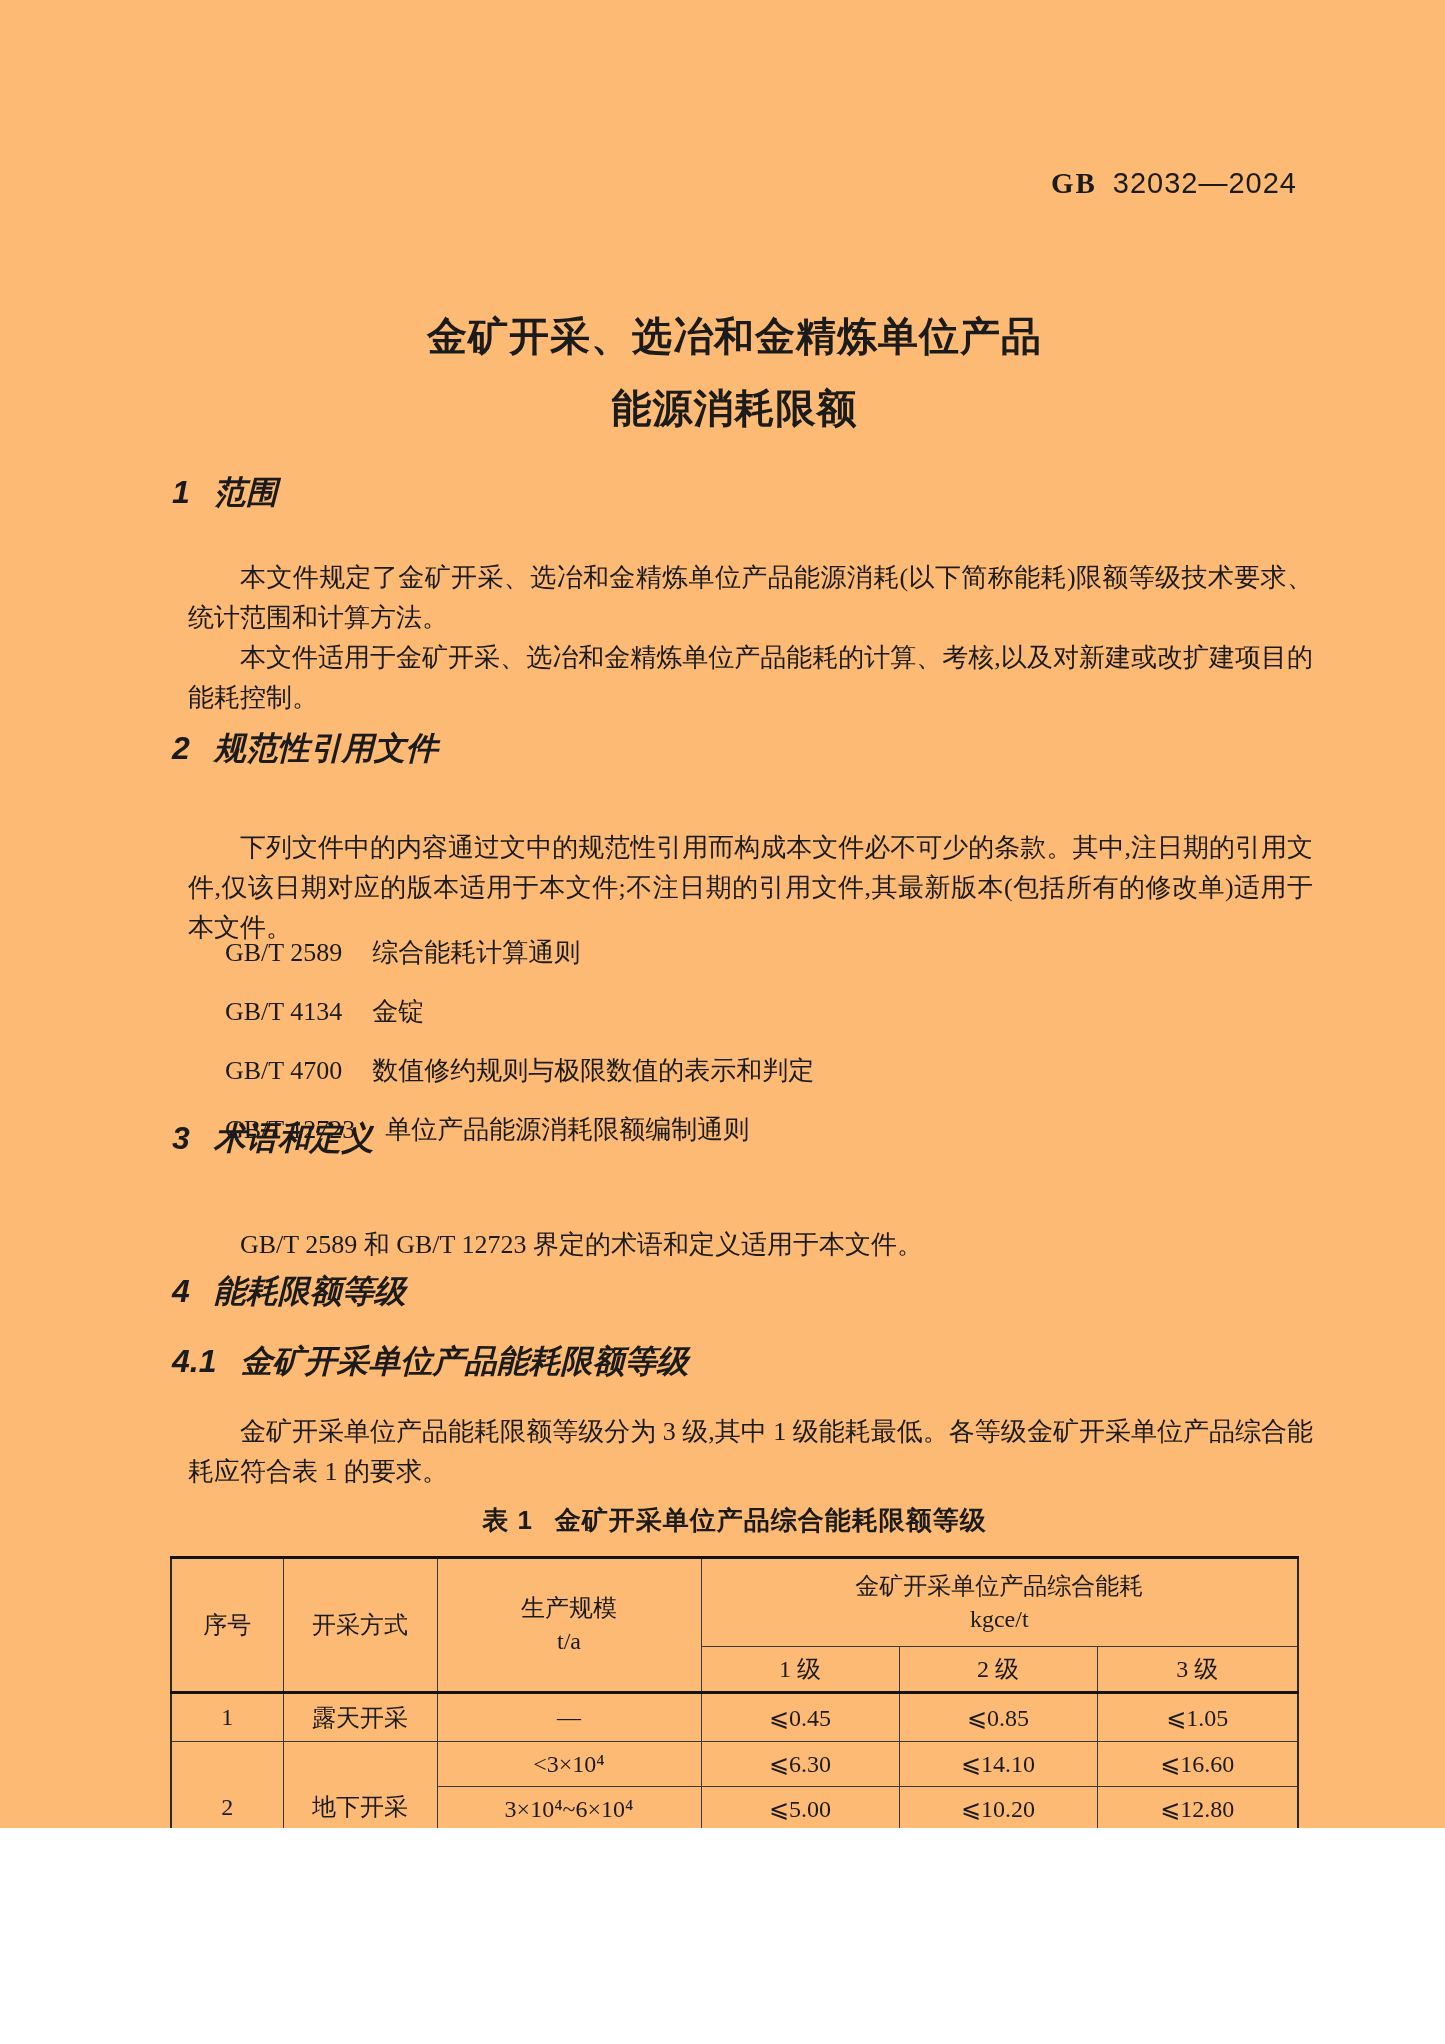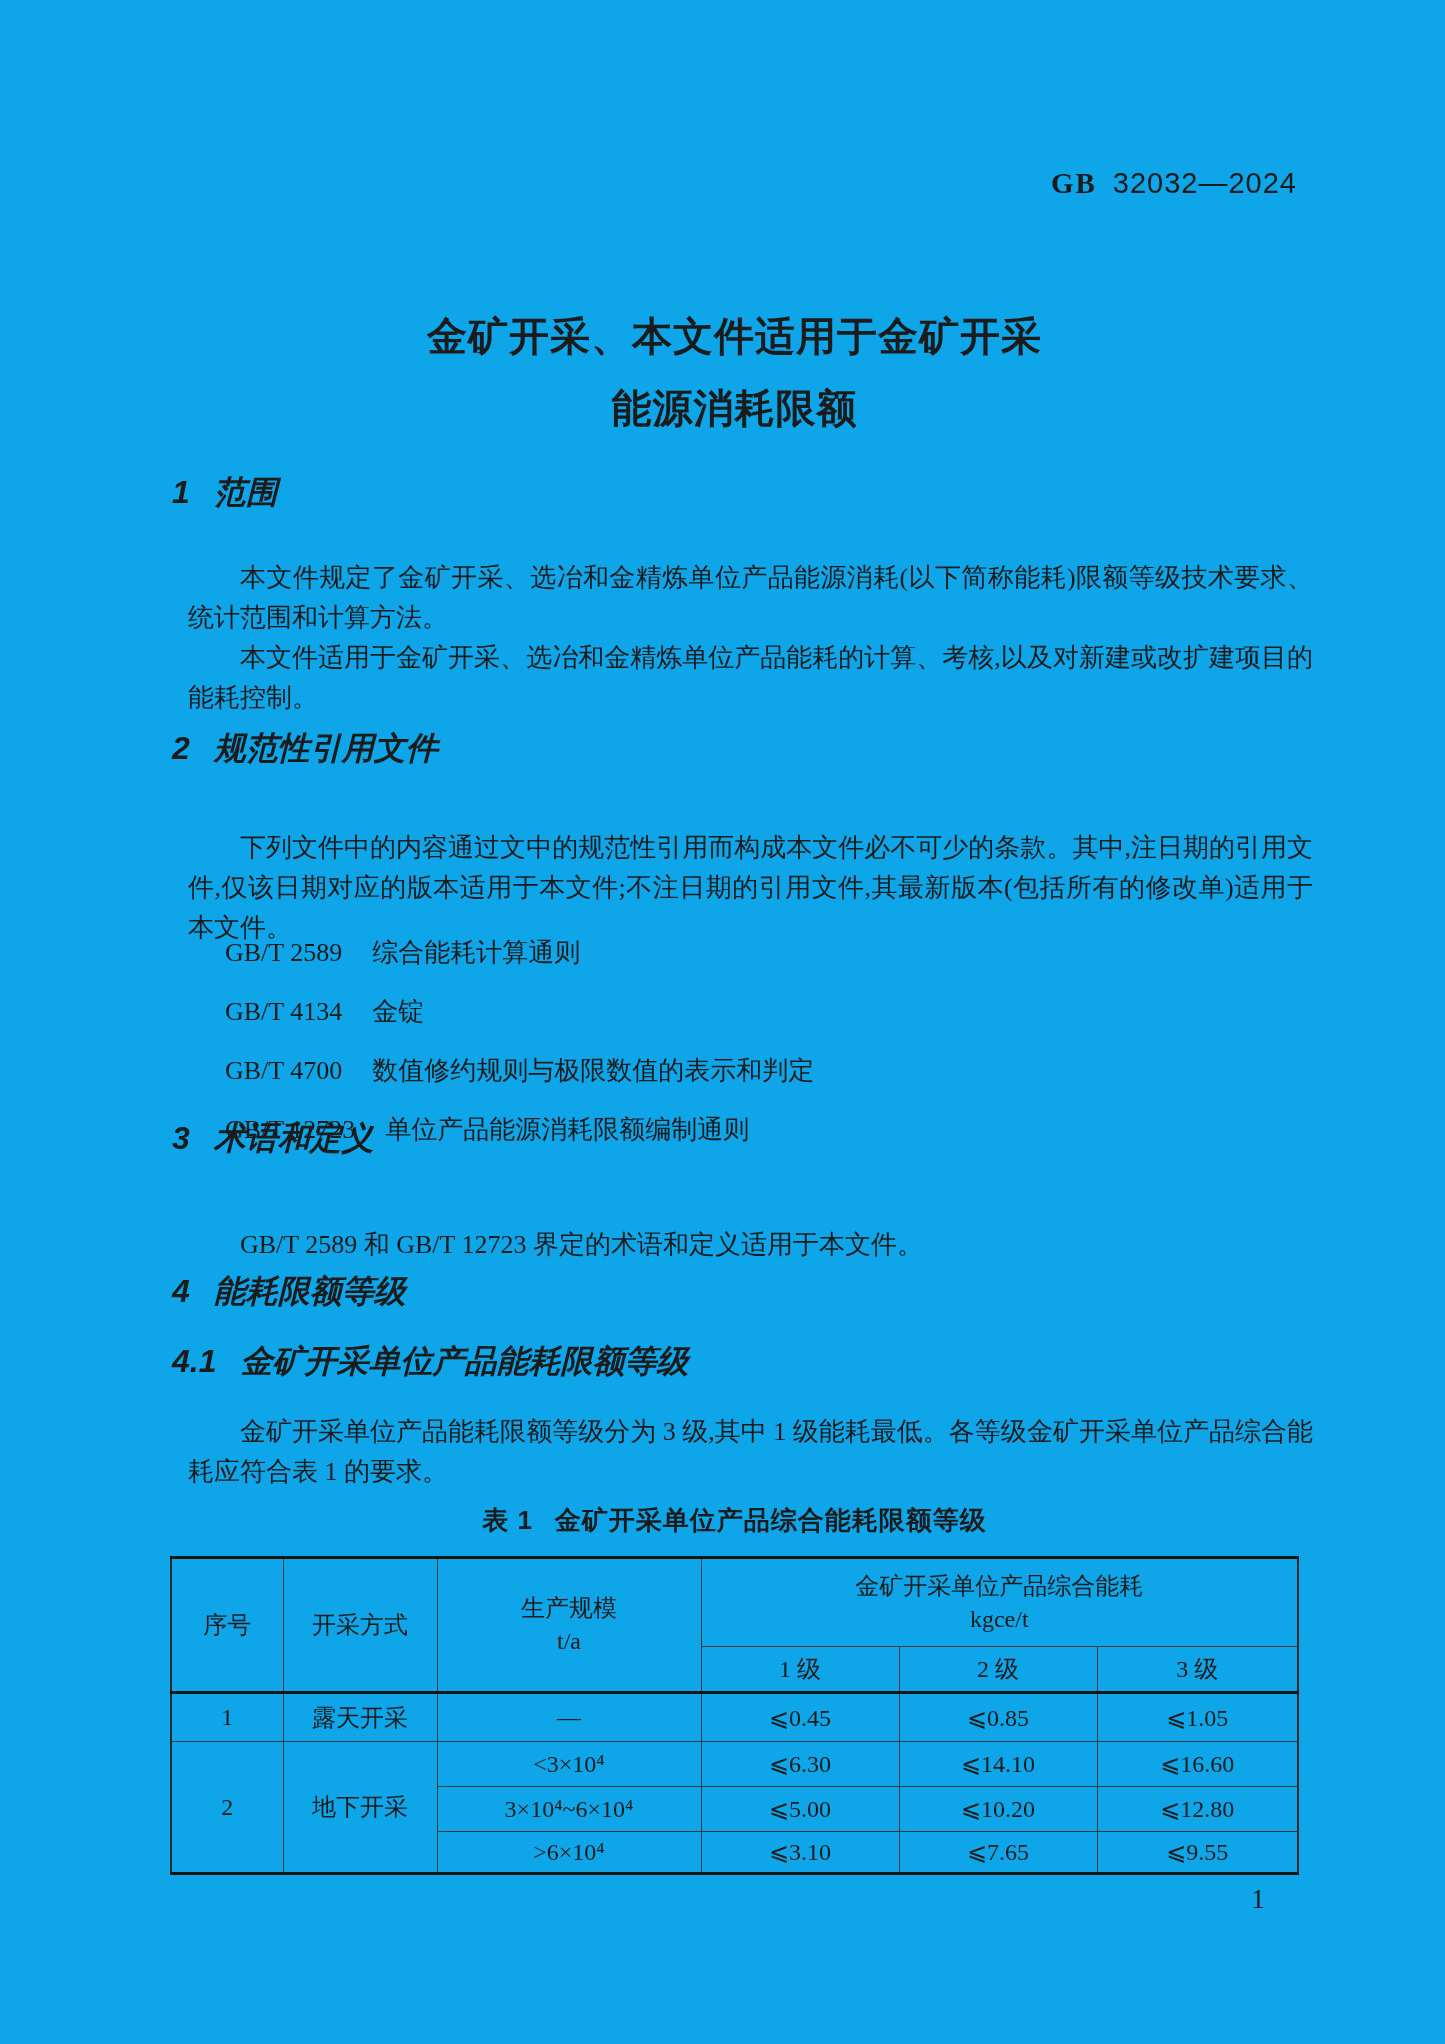--- a/index.html
+++ b/index.html
@@ -1,19 +1,19 @@
 <!DOCTYPE html>
 <html><head>
 <meta charset="utf-8">
 <style>
   html,body { margin:0; padding:0; background:#ffffff; }
   .page {
     position:relative;
-    width:1445px; height:2044px;
-    background:#0ea5e9;
+    width:1445px; height:1828px;
+    background:#fdba74;
     font-family:"Liberation Serif","DejaVu Serif",serif;
     color:#1b1b1b;
     overflow:hidden;
   }
   .abs { position:absolute; left:172px; width:1125px; }
 
   
   .gb-code { top:166px; text-align:right; font-size:29px; line-height:34px; }
   .gb-code .prefix { font-weight:bold; letter-spacing:2px; margin-right:16px; }
   .gb-code .number { font-family:"Liberation Sans","DejaVu Sans",sans-serif; letter-spacing:1px; }
@@ -89,21 +89,21 @@
 </head>
 <body>
 
 <div class="page">
 
   <div class="abs gb-code">
     <span class="prefix">GB</span><span class="number">32032—2024</span>
   </div>
 
   <div class="abs doc-title">
-    <div>金矿开采、本文件适用于金矿开采</div>
+    <div>金矿开采、选冶和金精炼单位产品</div>
     <div>能源消耗限额</div>
   </div>
 
   <div class="abs clause h-s1">
     <span class="num">1</span><span>范围</span>
   </div>
   <p class="abs para p-1a">本文件规定了金矿开采、选冶和金精炼单位产品能源消耗(以下简称能耗)限额等级技术要求、统计范围和计算方法。</p>
   <p class="abs para p-1b">本文件适用于金矿开采、选冶和金精炼单位产品能耗的计算、考核,以及对新建或改扩建项目的能耗控制。</p>
 
   <div class="abs clause h-s2">

